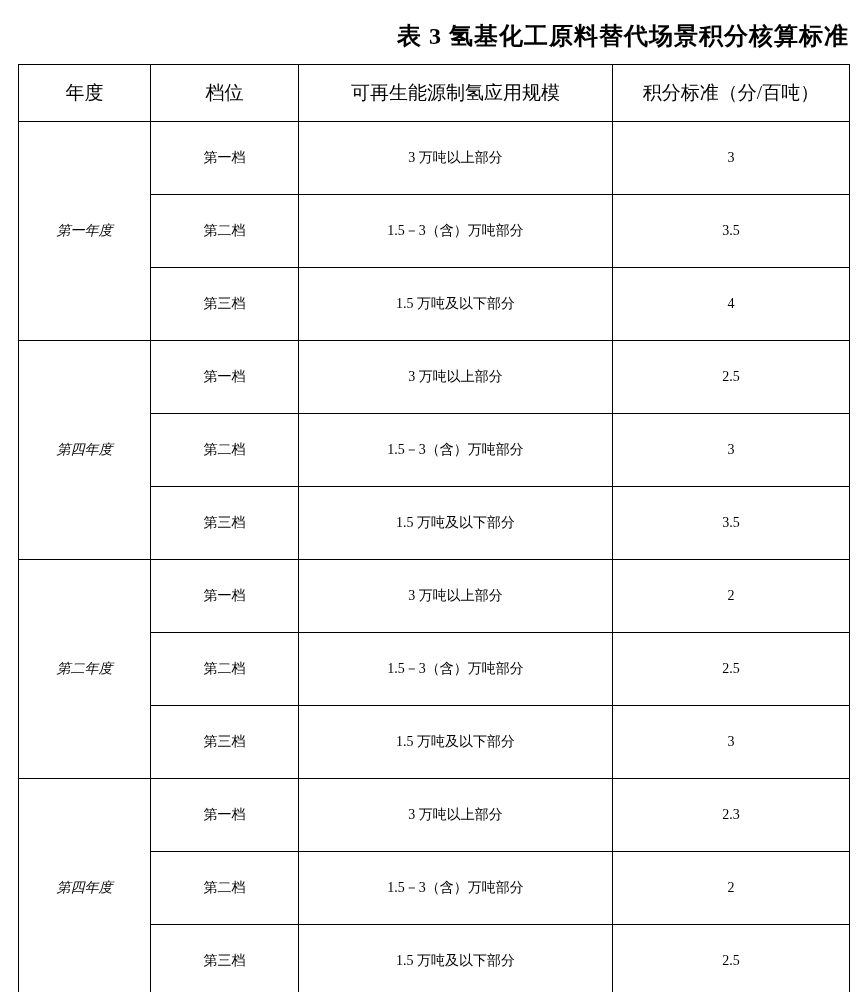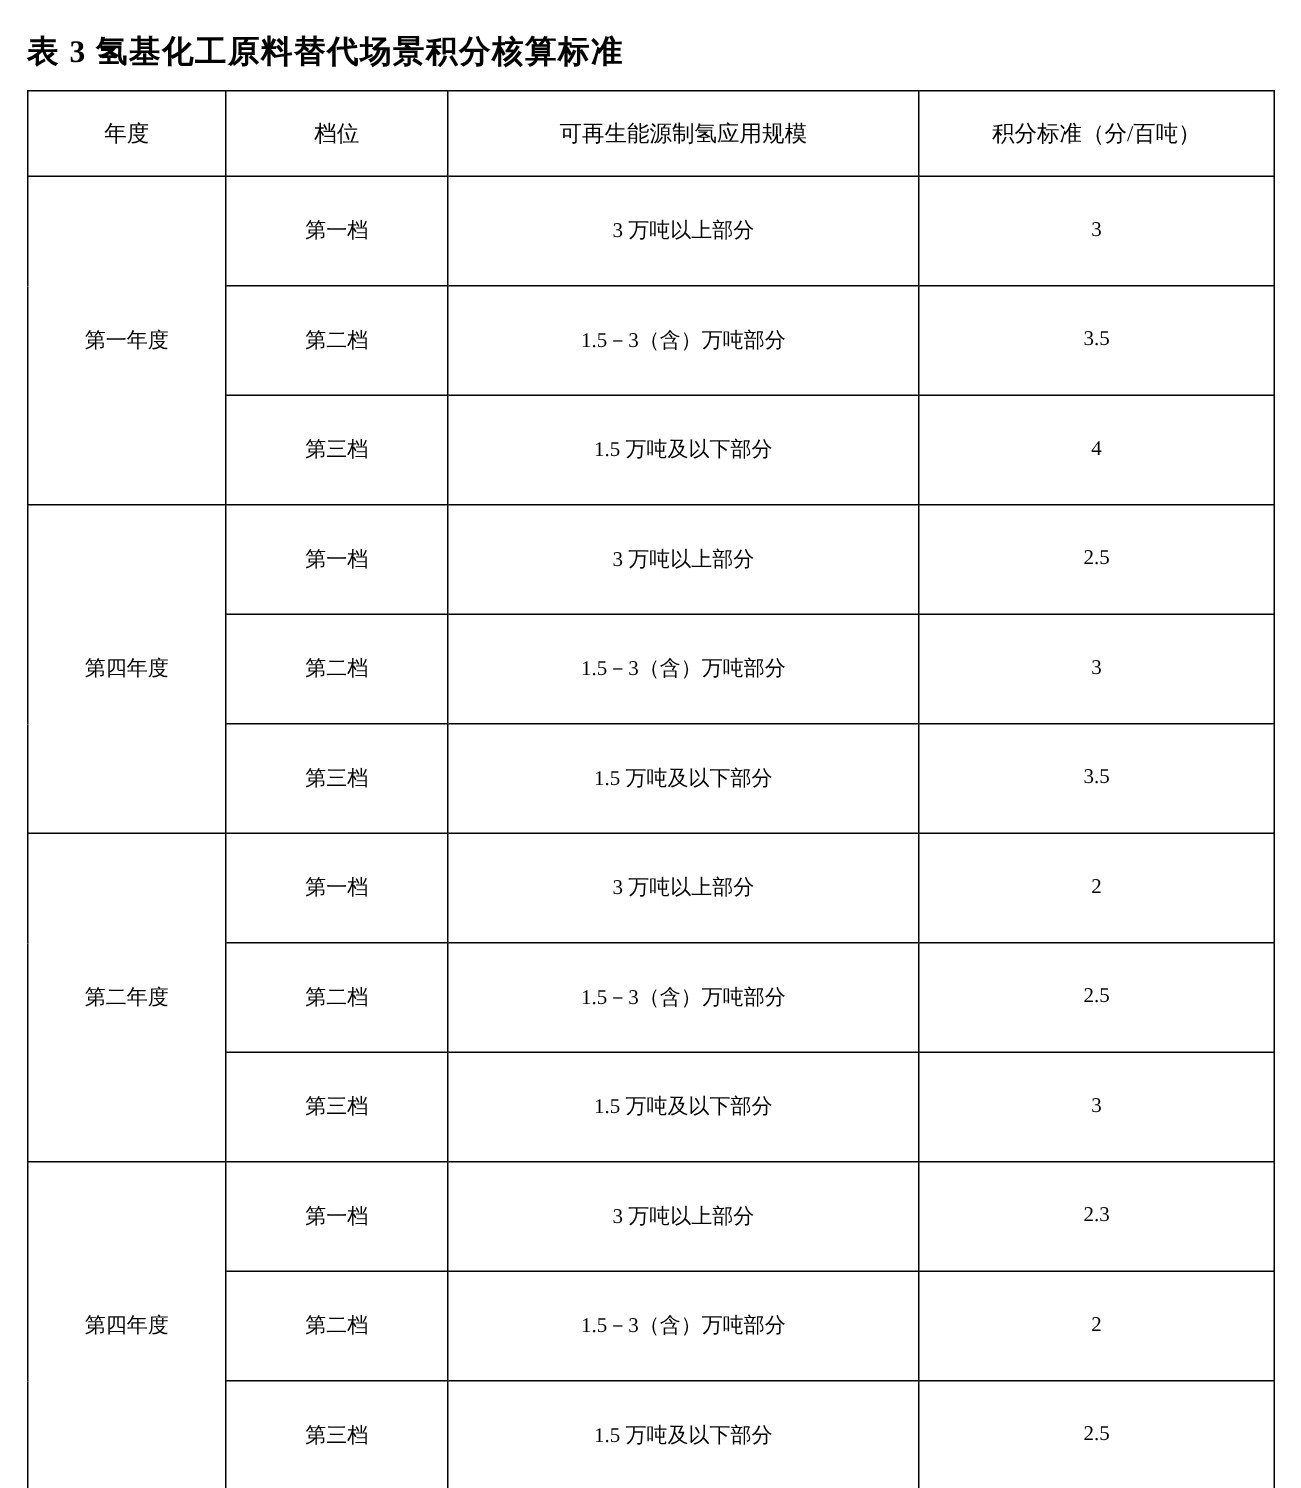--- a/index.html
+++ b/index.html
@@ -12,22 +12,22 @@
     min-height: 992px;
     font-family: "Liberation Serif", "DejaVu Serif", serif;
     color: #000000;
   }
   .page {
     width: 867px;
     box-sizing: border-box;
     padding: 12px 18px 0 18px;
   }
   .table-title {
-    text-align: left;
-    font-size: 21px;
+    text-align: right;
+    font-size: 24px;
     font-weight: bold;
     letter-spacing: 1px;
     margin: 8px 0 12px 0;
     font-family: "Liberation Serif", "DejaVu Serif", serif;
   }
   table.score-table {
     border-collapse: collapse;
     width: 831px;
     table-layout: fixed;
   }
@@ -37,28 +37,29 @@
     text-align: center;
     vertical-align: middle;
     font-size: 14px;
     font-weight: normal;
     padding: 0;
     height: 72px;
     font-family: "Liberation Serif", "DejaVu Serif", serif;
   }
   table.score-table thead th {
     height: 56px;
-    font-size: 15px;
+    font-size: 19px;
   }
   col.c-year { width: 132px; }
   col.c-tier { width: 148px; }
   col.c-scale { width: 314px; }
   col.c-score { width: 237px; }
   .year-cell {
     font-size: 19px;
+    font-style: italic;
   }
 </style>
 </head>
 <body>
 
 <div class="page">
 
   <div class="table-title">表 3  氢基化工原料替代场景积分核算标准</div>
 
   <table class="score-table">

